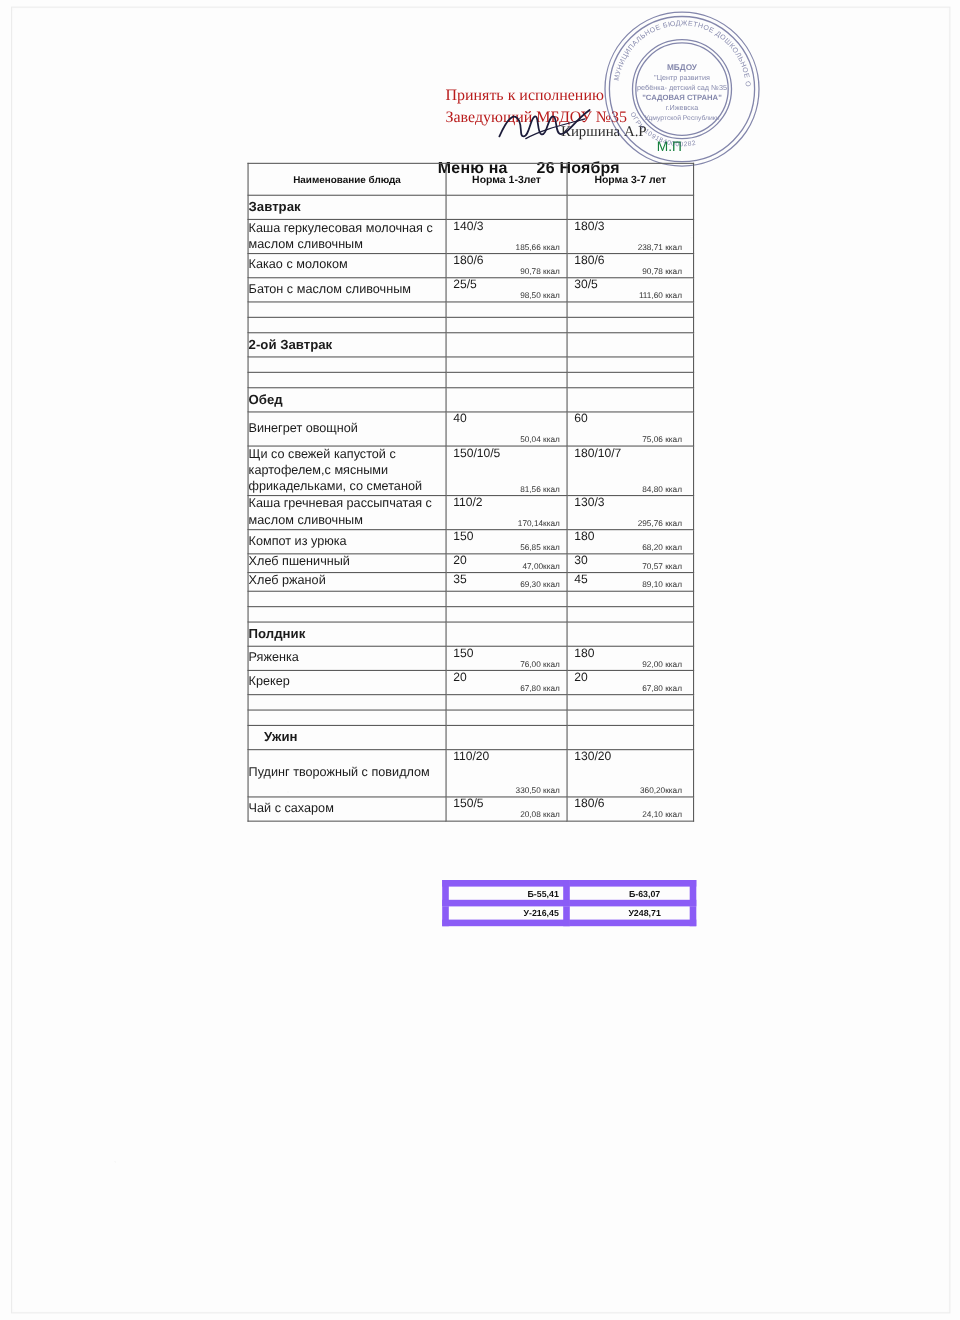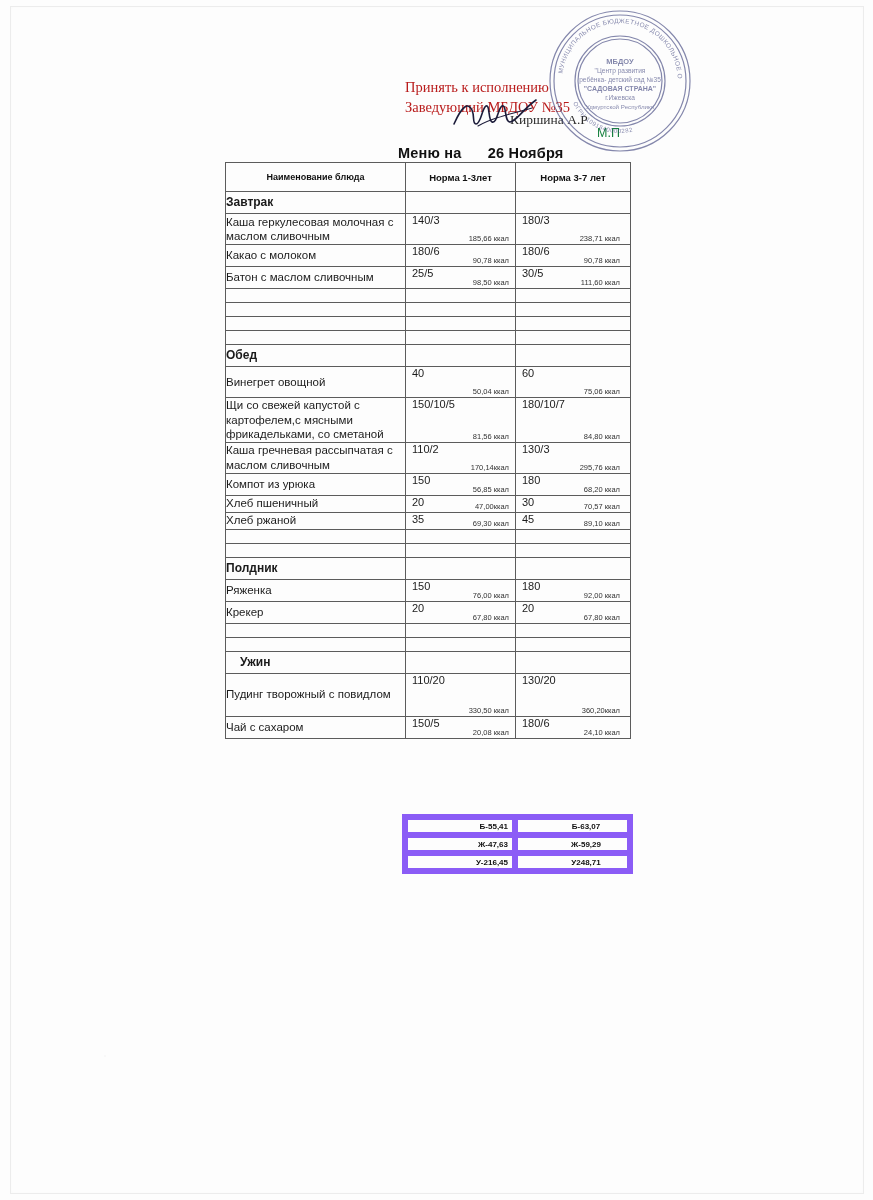--- a/index.html
+++ b/index.html
@@ -95,21 +95,21 @@
     font-weight: bold;
     letter-spacing: 0.2px;
     color: #111;
   }
   .menu-title .date { margin-left: 22px; }
 
   
   .tbl-wrap {
     position: absolute;
     left: 225px;
-    top: 162px;
+    top: 148px;
     width: 405px;
   }
   table.menu {
     border-collapse: collapse;
     width: 405px;
     table-layout: fixed;
     font-size: 11.5px;
   }
   table.menu td, table.menu th {
     border: 1px solid #5c5c5c;
@@ -286,20 +286,25 @@
           <tr class="r-empty">
             <td></td>
             <td></td>
             <td></td>
           </tr>
           <tr class="r-empty">
             <td></td>
             <td></td>
             <td></td>
           </tr>
+          <tr class="r-norm">
+            <td class="cell-name section-name">2-ой Завтрак</td>
+            <td></td>
+            <td></td>
+          </tr>
           <tr class="r-empty">
             <td></td>
             <td></td>
             <td></td>
           </tr>
           <tr class="r-empty">
             <td></td>
             <td></td>
             <td></td>
           </tr>
@@ -439,25 +444,20 @@
             <col style="width:115px">
           </colgroup>
         <tbody id="totals-body">
             <tr>
               <td style="border: none;"></td>
               <td class="l">Б-55,41</td>
               <td class="r">Б-63,07</td>
             </tr>
             <tr>
               <td style="border: none;"></td>
-              <td class="l">Ж-47,63</td>
-              <td class="r">Ж-59,29</td>
-            </tr>
-            <tr>
-              <td style="border: none;"></td>
               <td class="l">У-216,45</td>
               <td class="r">У248,71</td>
             </tr>
           </tbody>
       </table>
     </div>
   </div>
 </div>
 
 </body></html>

